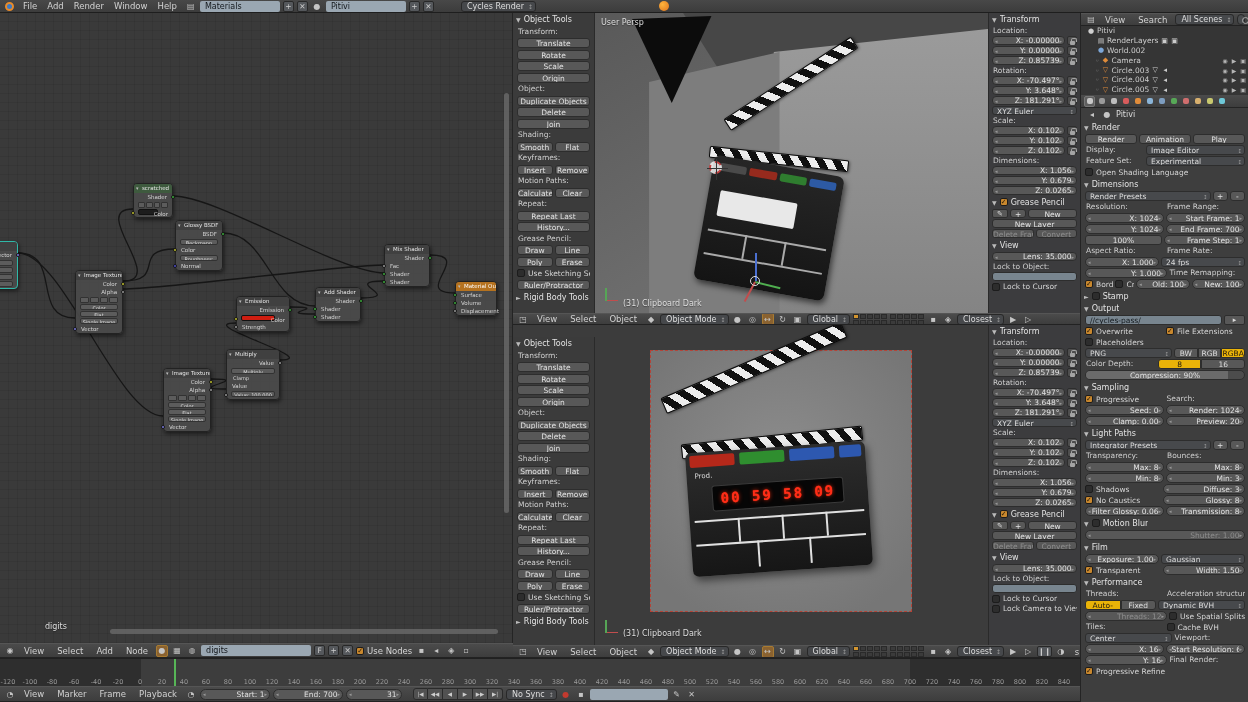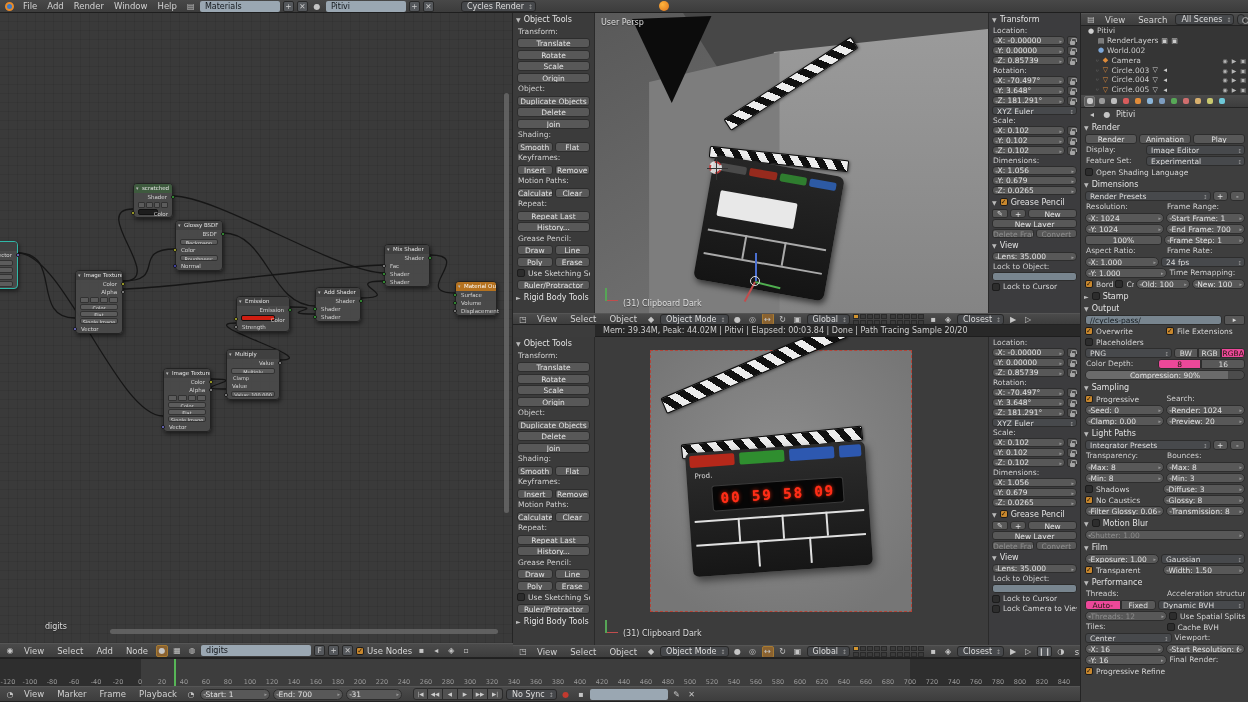--- a/index.html
+++ b/index.html
@@ -32,32 +32,32 @@
 
 .ph{display:flex;align-items:center;gap:3px;height:12px;color:#e2e2e2;font-size:8px;padding:0 3px;white-space:nowrap;overflow:hidden}
 .pha{font-size:6px;color:#bbb}
 .pht{overflow:hidden}
 .prow{display:flex;gap:2px;margin:1px 4px;height:10px}
 .cl{flex:1;font-size:7.5px;color:#cfcfcf;line-height:10px;padding-left:1px;white-space:nowrap;overflow:hidden}
 .cb{flex:1;background:#585858;border:1px solid #2d2d2d;border-radius:3px;font-size:7.5px;color:#e2e2e2;text-align:center;line-height:8px;overflow:hidden;white-space:nowrap;padding-top:1px}
 .cb.dis{color:#8d8d8d}
 .cn{display:flex;justify-content:space-between;align-items:center;padding:0 2px;background:#585858;border:1px solid #2d2d2d;border-radius:6px;flex:1;overflow:hidden}
 .cn .a{font-size:5px;color:#9b9b9b;flex:none}
-.cn .tt{font-size:7.5px;flex:1;text-align:left;white-space:nowrap;overflow:hidden;color:#e2e2e2}
+.cn .tt{font-size:7.5px;flex:1;text-align:right;white-space:nowrap;overflow:hidden;color:#e2e2e2}
 .cn.dis .tt{color:#8d8d8d}
 .cd{flex:1;background:#47494c;border:1px solid #2d2d2d;border-radius:3px;font-size:7.5px;color:#dcdcdc;line-height:9px;padding:0 10px 0 4px;position:relative;white-space:nowrap;overflow:hidden}
 .cd:after{content:"↕";position:absolute;right:2px;top:1px;font-size:5.5px;color:#999}
 .cc{flex:1;display:flex;gap:3px;align-items:center;font-size:7.5px;color:#d5d5d5;white-space:nowrap;overflow:hidden}
 .ccb{width:8px;height:8px;border-radius:2px;background:#2d2d2d;border:1px solid #1c1c1c;color:#2a1d08;font-size:7px;line-height:7px;text-align:center;flex:none}
 .ccb.c{background:#c9882e}
 .cs{flex:1;display:flex}
 .cso{flex:1;background:#585858;border:1px solid #2d2d2d;text-align:center;font-size:7.5px;line-height:8px;color:#ddd;overflow:hidden;padding-top:1px}
 .cso:first-child{border-radius:3px 0 0 3px}
 .cso:last-child{border-radius:0 3px 3px 0}
-.cso.on{background:#ec4899;color:#221a0e}
+.cso.on{background:#eab308;color:#221a0e}
 .csl{flex:1;position:relative;background:#4c4c4c;border:1px solid #2d2d2d;border-radius:6px;overflow:hidden}
 .cslf{position:absolute;left:0;top:0;bottom:0;background:#6b6b6b}
 .cslt{position:relative;text-align:center;font-size:7.5px;line-height:9px;color:#e0e0e0}
 .cf{flex:1;background:#78858f;border:1px solid #2d2d2d;border-radius:3px;color:#141a1e;font-size:7.5px;line-height:9px;padding:0 4px;white-space:nowrap;overflow:hidden}
 .clk{flex:0 0 10px;background:#4e4e4e;border:1px solid #2d2d2d;border-radius:2px;position:relative}
 .clk:before{content:"";position:absolute;left:2.5px;top:1px;width:4px;height:3px;border:1px solid #a5a5a5;border-bottom:none;border-radius:2px 2px 0 0}
 .clk:after{content:"";position:absolute;left:2px;top:4px;width:5px;height:3.5px;background:#a5a5a5;border-radius:1px}
 .ci{flex:0 0 12px;background:#585858;border:1px solid #2d2d2d;border-radius:2px;font-size:7px;color:#ddd;text-align:center;line-height:9px}
 
 #nedit{left:0;top:13px;width:513px;height:630px;background:#3a3a3a;overflow:hidden;border-right:1px solid #242424;background-image:linear-gradient(#0000 8px,#00000022 9px),linear-gradient(90deg,#0000 8px,#00000022 9px);background-size:9px 9px}
@@ -609,23 +609,20 @@
       <div class="lc"></div>
     </div>
     <div class="hi">▪</div>
     <div class="hi">◈</div>
     <div class="hdrop">Closest</div>
     <div class="hi">▶</div>
     <div class="hi">▷</div>
   </div>
 
 <div id="vpbot" class="abs">
-  <div id="statusstrip">
-    <span>Mem: 39.34M, Peak: 44.02M | Pitivi | Elapsed: 00:03.84 | Done | Path Tracing Sample 20/20</span>
-  </div>
   <div style="position:absolute;left:137px;top:25px;width:262px;height:262px;background:radial-gradient(circle at 50% 45%,#8d8d8d,#767676 85%);border:1px dashed #b44438">
     <div class="stripes" style="left:16px;top:46px;width:196px;height:17px;transform:rotate(-23deg);transform-origin:left bottom"></div>
     <div class="stripes" style="left:30px;top:84px;width:182px;height:15px;transform:rotate(-6deg)"></div>
     <div style="position:absolute;left:38px;top:96px;width:180px;height:124px;background:linear-gradient(#2d2d2d,#161616);border-radius:6px;transform:rotate(-4deg);box-shadow:2px 4px 8px #0008">
       <div style="position:absolute;left:4px;top:3px;right:4px;height:12px;display:flex;gap:5px">
         <div style="flex:2;background:#b5281a;border-radius:2px"></div>
         <div style="flex:2;background:#2f8e2f;border-radius:2px"></div>
         <div style="flex:2;background:#2d58b0;border-radius:2px"></div>
         <div style="flex:1;background:#2d58b0;border-radius:2px"></div>
       </div>

